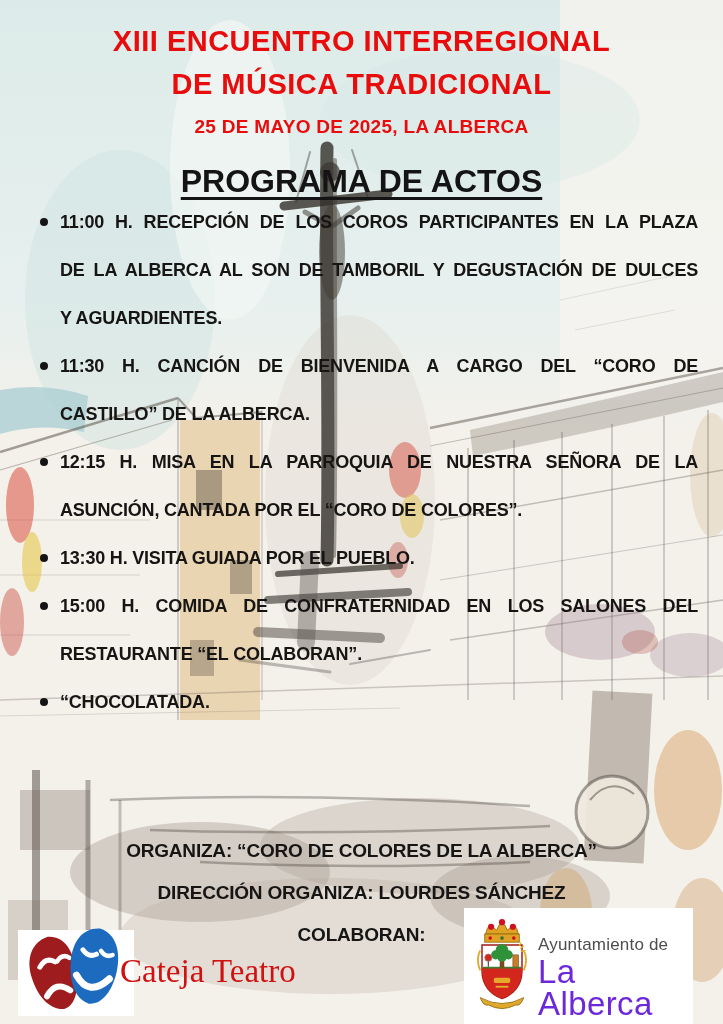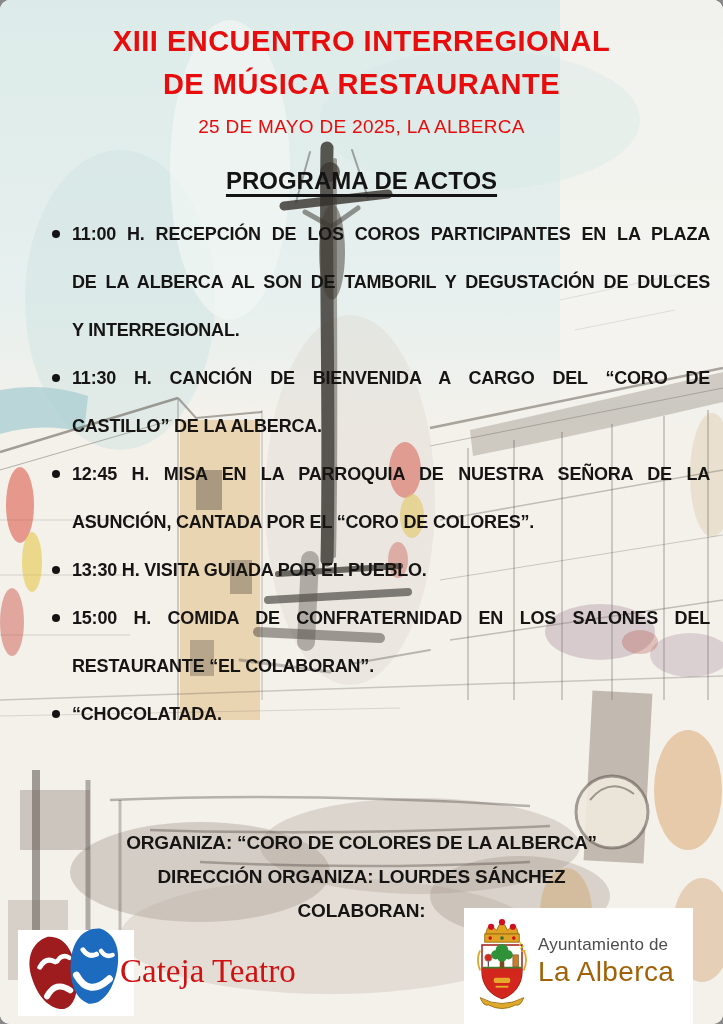--- a/index.html
+++ b/index.html
@@ -1,58 +1,57 @@
 <!DOCTYPE html>
 <html><head>
 <meta charset="utf-8">
 <style>
   html,body{margin:0;padding:0;background:#888;}
   .poster{
     position:relative;width:723px;height:1024px;margin:0 auto;
     background:#f4f1eb;overflow:hidden;
     font-family:"Liberation Sans",sans-serif;
-    border-radius:10px;
   }
   .bg{position:absolute;inset:0;pointer-events:none;}
   
   .header{position:absolute;top:20px;left:0;width:723px;text-align:center;}
   .title{font-size:29px;line-height:43px;font-weight:bold;color:#e80c0c;letter-spacing:.5px;}
-  .date{margin-top:9px;font-size:19px;line-height:24px;font-weight:normal;color:#e80c0c;letter-spacing:.3px;}
+  .date{margin-top:9px;font-size:19px;line-height:24px;font-weight:bold;color:#e80c0c;letter-spacing:.3px;}
   .section-heading{
     position:absolute;top:166px;left:0;width:723px;text-align:center;
-    font-size:24px;line-height:30px;font-weight:bold;color:#141414;
+    font-size:32px;line-height:30px;font-weight:bold;color:#141414;
   }
   .section-heading span{text-decoration:underline;text-decoration-thickness:2.5px;text-underline-offset:5px;}
   
-  .program{position:absolute;top:198px;left:38px;width:660px;margin:12px;padding:0;list-style:none;}
+  .program{position:absolute;top:198px;left:38px;width:660px;margin:0;padding:0;list-style:none;}
   .event{position:relative;padding-left:22px;margin:0;}
   .bullet{position:absolute;left:2px;top:20px;width:8px;height:8px;border-radius:50%;background:#141414;}
   .event-line{
     font-size:18px;line-height:48px;font-weight:bold;color:#161514;
     letter-spacing:-0.2px;white-space:normal;
     text-align:justify;text-align-last:justify;
   }
   .event-line.last{text-align-last:left;}
   
   .credits{position:absolute;top:826px;left:0;width:723px;text-align:center;}
-  .credit-line{font-size:19px;line-height:34px;font-weight:bold;color:#161514;letter-spacing:-0.2px;}
+  .credit-line{font-size:19px;line-height:34px;font-weight:bold;color:#161514;letter-spacing:-0.2px;margin-top:8px;}
   
   .cateja{position:absolute;left:18px;top:924px;width:420px;height:94px;}
   .masks-bg{position:absolute;left:0;top:6px;width:116px;height:86px;background:#ffffff;}
   .masks{position:absolute;left:4px;top:0;}
   .cateja-name{
     position:absolute;left:102px;top:12px;width:320px;
     font-family:"Liberation Serif",serif;font-size:33px;line-height:70px;
     color:#d01111;white-space:nowrap;
   }
   .ayto{position:absolute;left:464px;top:908px;width:229px;height:116px;background:#ffffff;}
   .crest{position:absolute;left:6px;top:6px;}
   .ayto-text{position:absolute;left:74px;top:26px;color:#4d4d4d;}
   .ayto-line1{font-size:17px;line-height:22px;letter-spacing:.2px;}
-  .ayto-line2{font-size:28px;line-height:32px;color:#a16207;letter-spacing:.4px;}
+  .ayto-line2{font-size:33px;line-height:32px;color:#6d28d9;letter-spacing:.4px;}
 </style>
 </head>
 <body>
 
 <div class="poster">
 
   <svg class="bg" width="723" height="1024" viewBox="0 0 723 1024">
     <defs>
       <linearGradient id="sky" x1="0" y1="0" x2="0" y2="1">
         <stop offset="0" stop-color="#dcebe9"></stop>
@@ -136,43 +135,43 @@
     <rect x="588" y="692" width="60" height="170" fill="#857768" opacity="0.45" transform="rotate(3 618 777)"></rect>
     <circle cx="612" cy="812" r="36" fill="#efe9de" opacity="0.9" stroke="#4c463f" stroke-width="3" stroke-opacity="0.55"></circle>
     <path d="M590,800 q20,-24 44,-6" stroke="#4c463f" stroke-width="2" opacity="0.5" fill="none"></path>
     <ellipse cx="688" cy="790" rx="34" ry="60" fill="#d8a368" opacity="0.5"></ellipse>
     <ellipse cx="566" cy="912" rx="26" ry="44" fill="#cf9a5e" opacity="0.4"></ellipse>
     <ellipse cx="702" cy="930" rx="30" ry="52" fill="#c99157" opacity="0.35"></ellipse>
   </svg>
 
   <div class="header">
     <div class="title">XIII ENCUENTRO INTERREGIONAL</div>
-    <div class="title">DE MÚSICA RESTAURANTE</div>
+    <div class="title">DE MÚSICA TRADICIONAL</div>
     <div class="date">25 DE MAYO DE 2025, LA ALBERCA</div>
   </div>
 
   <div class="section-heading">
     <span>PROGRAMA DE ACTOS</span>
   </div>
 
   <ul class="program">
       <li class="event">
         <span class="bullet"></span>
         <div class="event-line">11:00 H. RECEPCIÓN DE LOS COROS PARTICIPANTES EN LA PLAZA</div>
         <div class="event-line">DE LA ALBERCA AL SON DE TAMBORIL Y DEGUSTACIÓN DE DULCES</div>
-        <div class="event-line last">Y INTERREGIONAL.</div>
+        <div class="event-line last">Y AGUARDIENTES.</div>
       </li>
       <li class="event">
         <span class="bullet"></span>
         <div class="event-line">11:30 H. CANCIÓN DE BIENVENIDA A CARGO DEL “CORO DE</div>
         <div class="event-line last">CASTILLO” DE LA ALBERCA.</div>
       </li>
       <li class="event">
         <span class="bullet"></span>
-        <div class="event-line">12:45 H. MISA EN LA PARROQUIA DE NUESTRA SEÑORA DE LA</div>
+        <div class="event-line">12:15 H. MISA EN LA PARROQUIA DE NUESTRA SEÑORA DE LA</div>
         <div class="event-line last">ASUNCIÓN, CANTADA POR EL “CORO DE COLORES”.</div>
       </li>
       <li class="event">
         <span class="bullet"></span>
         <div class="event-line last">13:30 H. VISITA GUIADA POR EL PUEBLO.</div>
       </li>
       <li class="event">
         <span class="bullet"></span>
         <div class="event-line">15:00 H. COMIDA DE CONFRATERNIDAD EN LOS SALONES DEL</div>
         <div class="event-line last">RESTAURANTE “EL COLABORAN”.</div>

